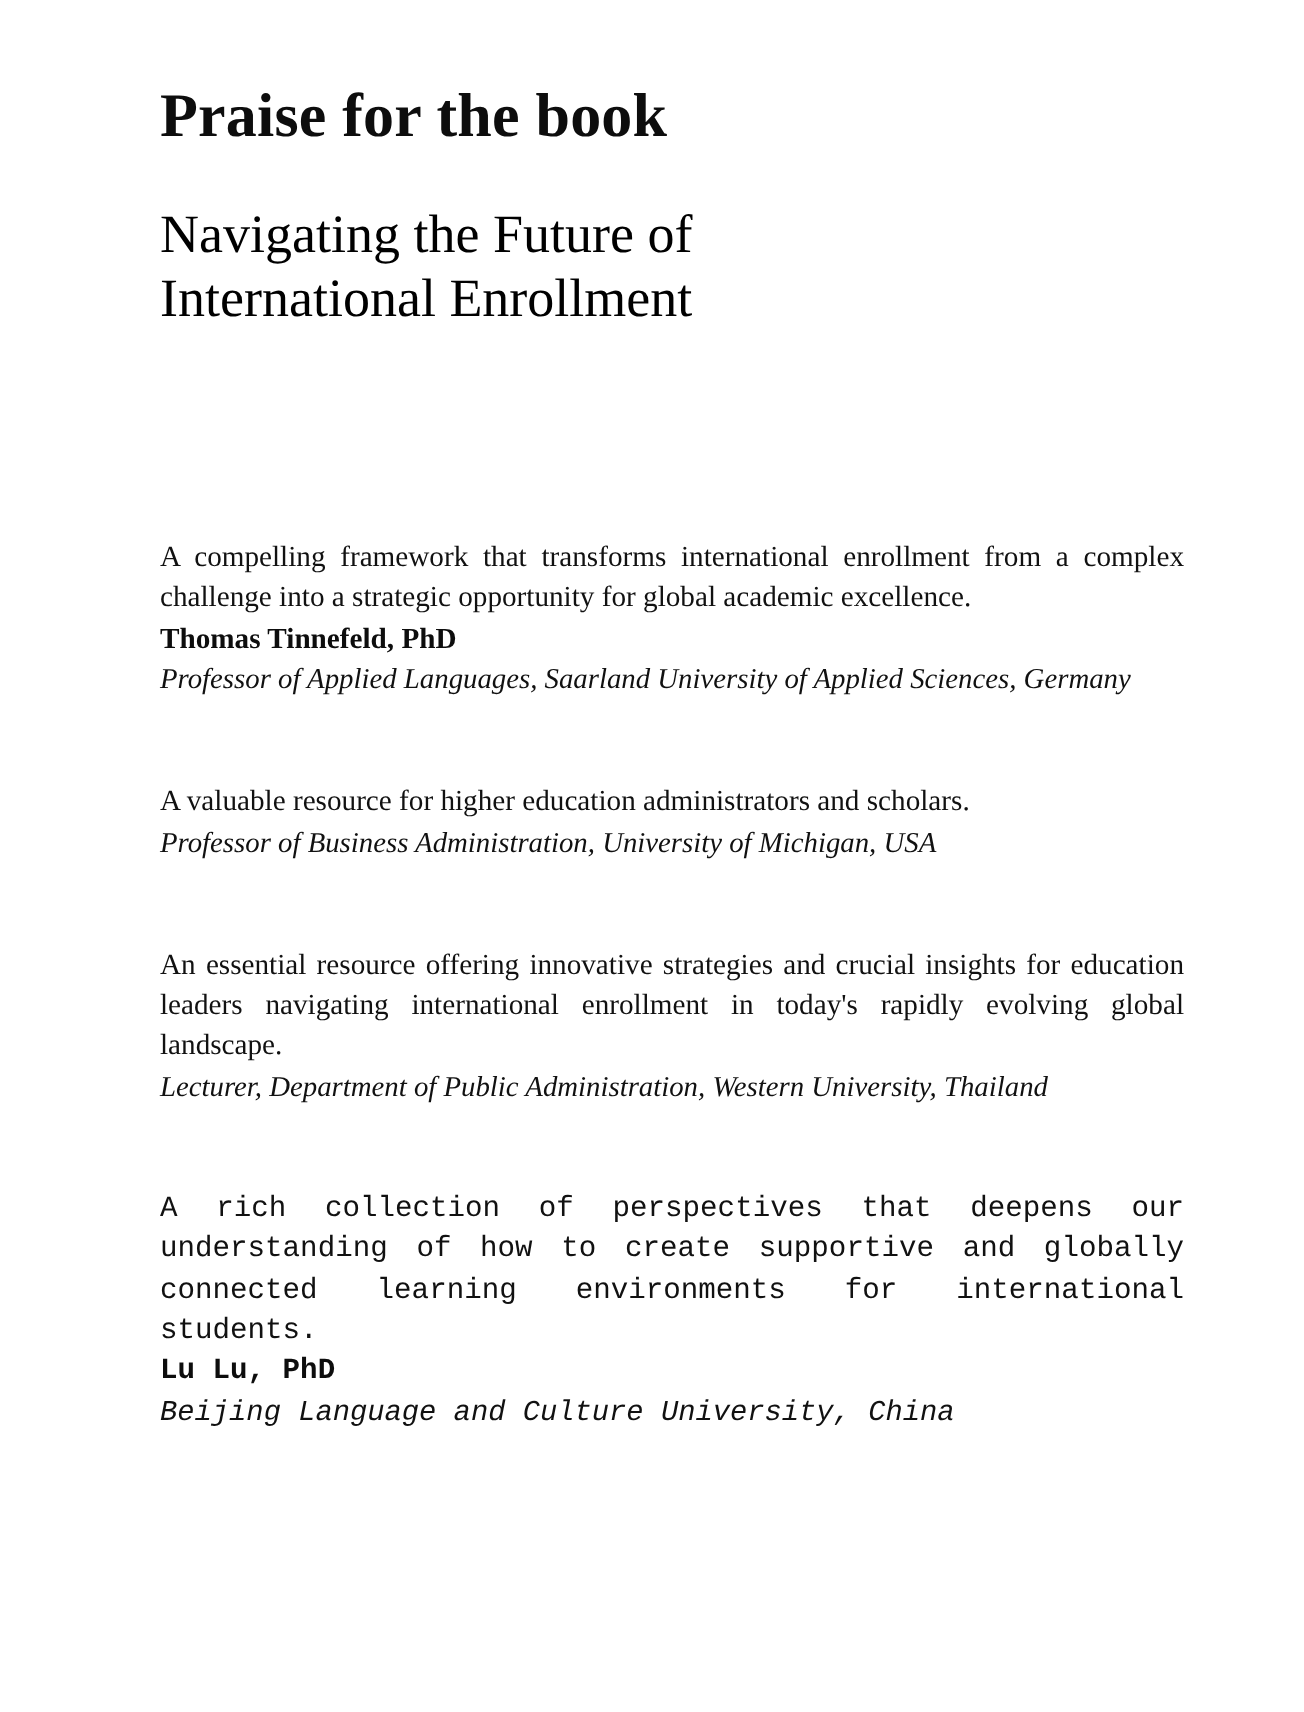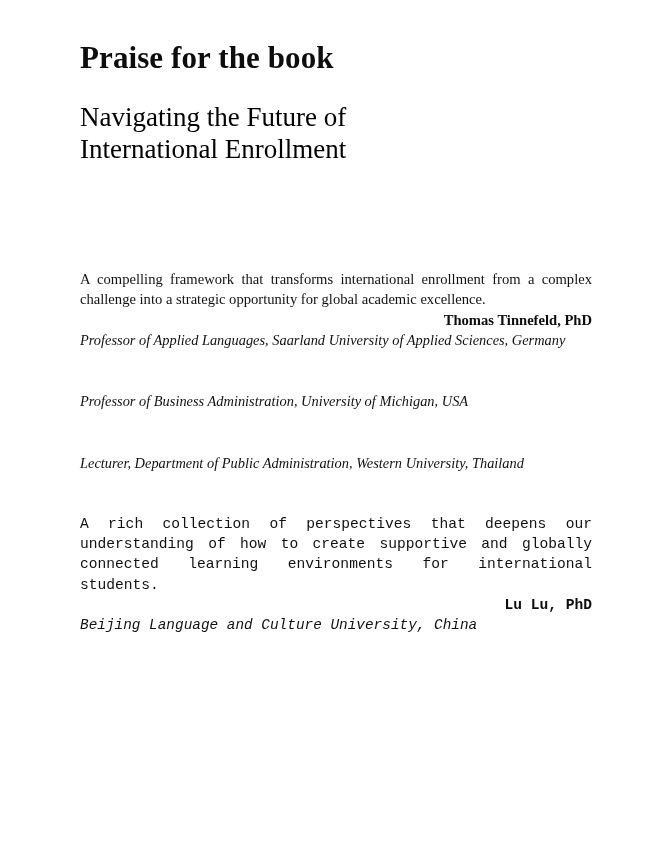--- a/index.html
+++ b/index.html
@@ -79,21 +79,20 @@
     color: #111111;
     hyphens: none;
   }
 
   .endorser-name {
     font-size: 14.6px;
     line-height: 20.3px;
     font-weight: bold;
     margin: 0;
     color: #0d0d0d;
-    text-align: right;
   }
 
   .endorser-affiliation {
     font-size: 14.4px;
     line-height: 20.3px;
     font-style: italic;
     margin: 0;
     color: #111111;
   }
 </style>
@@ -112,24 +111,26 @@
 
     <div class="testimonials">
 
       <div class="testimonial">
         <p class="quote">A compelling framework that transforms international enrollment from a complex challenge into a strategic opportunity for global academic excellence.</p>
         <p class="endorser-name">Thomas Tinnefeld, PhD</p>
         <p class="endorser-affiliation">Professor of Applied Languages, Saarland University of Applied Sciences, Germany</p>
       </div>
 
       <div class="testimonial">
+        <p class="quote">A valuable resource for higher education administrators and scholars.</p>
         <p class="endorser-affiliation">Professor of Business Administration, University of Michigan, USA</p>
       </div>
 
       <div class="testimonial">
+        <p class="quote">An essential resource offering innovative strategies and crucial insights for education leaders navigating international enrollment in today's rapidly evolving global landscape.</p>
         <p class="endorser-affiliation">Lecturer, Department of Public Administration, Western University, Thailand</p>
       </div>
 
       <div class="testimonial">
         <p class="quote">A rich collection of perspectives that deepens our understanding of how to create supportive and globally connected learning environments for international students.</p>
         <p class="endorser-name">Lu Lu, PhD</p>
         <p class="endorser-affiliation">Beijing Language and Culture University, China</p>
       </div>
 
     </div>

